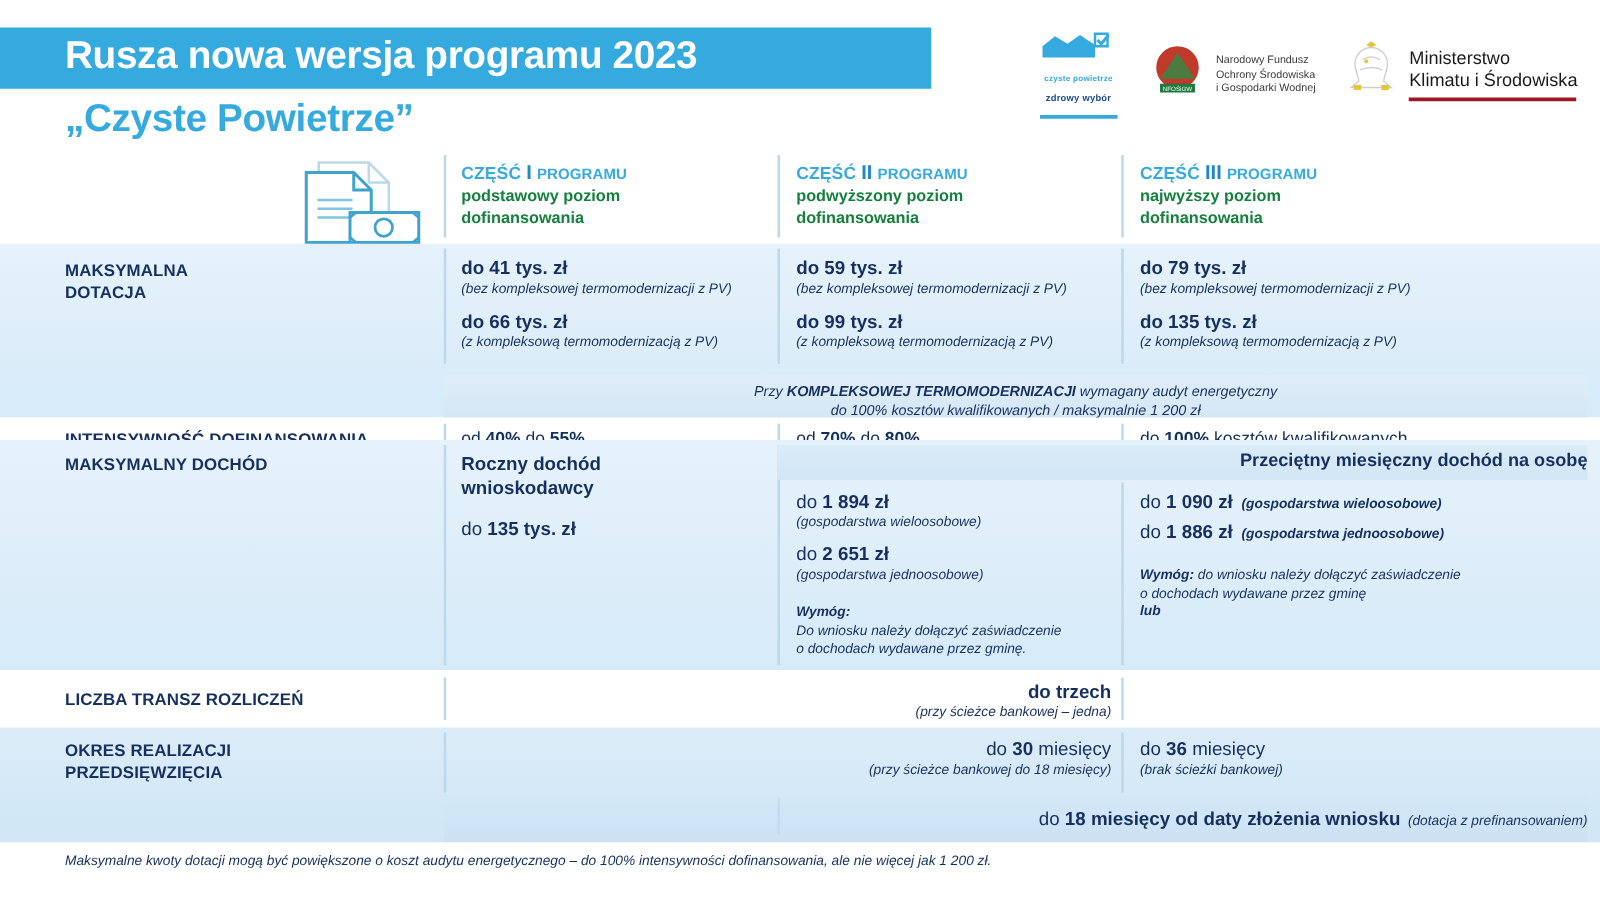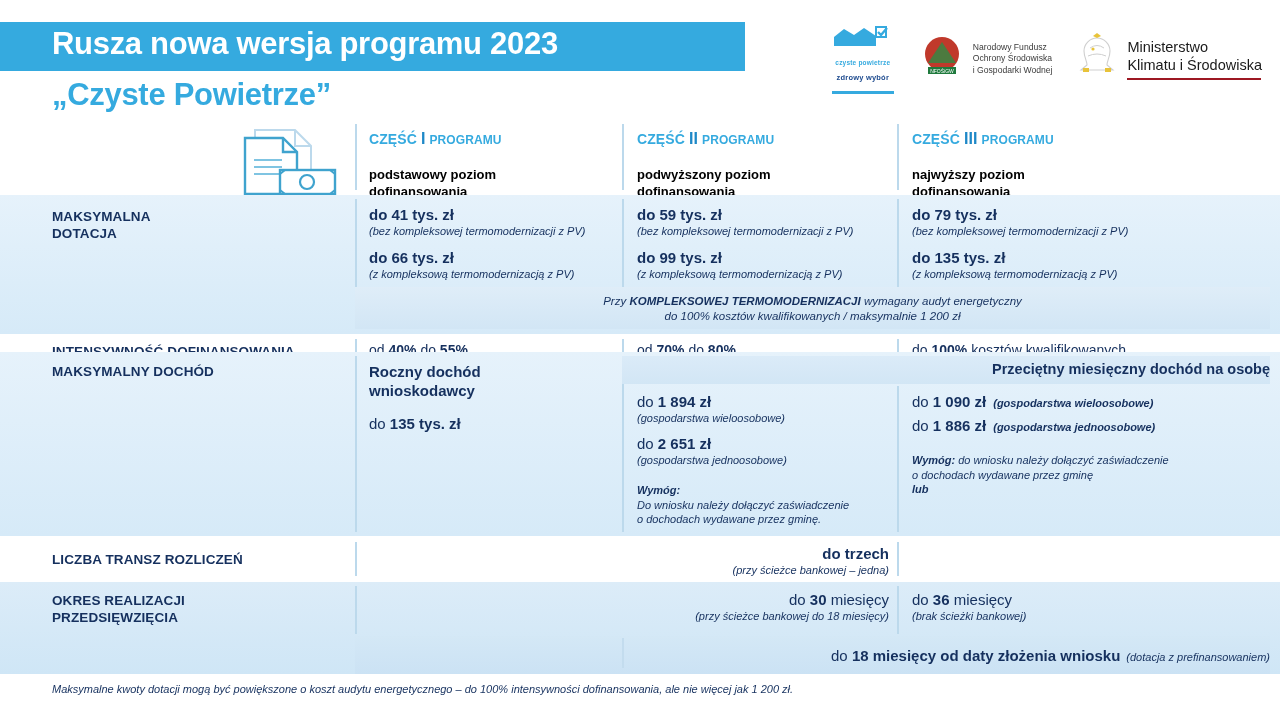--- a/index.html
+++ b/index.html
@@ -51,21 +51,21 @@
   }
 
   .col { position: absolute; }
   .sep {
     position: absolute; width: 2px; background:#bcd9ec;
   }
 
   .colhead-kicker { font-size: 14px; font-weight: 700; color:#35AADF; letter-spacing:.1px; white-space:nowrap; }
   .colhead-kicker .rom { color:#1E88C7; font-size: 16px; }
   .colhead-kicker .small { font-size: 12px; }
-  .colhead-sub { margin-top: 18px; font-size: 13px; font-weight: 700; color:#000000; line-height: 17px; }
+  .colhead-sub { margin-top: 0; font-size: 13px; font-weight: 700; color:#15803d; line-height: 17px; }
 
   .amt { font-size: 15px; font-weight: 700; color:#15305e; line-height: 19px; white-space:nowrap; }
   .amt .lt { font-weight: 400; }
   .note { font-size: 11px; font-style: italic; color:#15305e; line-height: 14px; white-space:nowrap; }
   .note-w { font-size: 11px; font-style: italic; color:#15305e; line-height: 14.5px; }
   .bold-i { font-weight: 700; font-style: italic; }
 
   .center { text-align: right; }
 
   .audyt { text-align:center; font-size:11.5px; font-style:italic; color:#15305e; line-height:15px; }
@@ -215,21 +215,21 @@
       <div class="note">(z kompleksową termomodernizacją z PV)</div>
     </div>
 
     <div class="col" style="left:912px; top:10px;">
       <div class="amt">do 79 tys. zł</div>
       <div class="note">(bez kompleksowej termomodernizacji z PV)</div>
       <div class="amt" style="margin-top:10px;">do 135 tys. zł</div>
       <div class="note">(z kompleksową termomodernizacją z PV)</div>
     </div>
 
-    <div class="col" style="left:355px; top:92px; width:915px; height:42px; background:linear-gradient(180deg,#dfedf8 0%,#d2e6f5 100%);">
+    <div class="col" style="left:355px; top:105px; width:915px; height:42px; background:linear-gradient(180deg,#dfedf8 0%,#d2e6f5 100%);">
       <div class="audyt" style="padding-top:7px;">
         <span>Przy </span><b>KOMPLEKSOWEJ TERMOMODERNIZACJI</b><span> wymagany audyt energetyczny</span>
       </div>
       <div class="audyt">do 100% kosztów kwalifikowanych / maksymalnie 1 200 zł</div>
     </div>
   </div>
 
   <div class="band white" style="height:18px;">
     <div class="rowlabel" style="top:9px;">INTENSYWNOŚĆ DOFINANSOWANIA</div>
     <div class="sep" style="left:355px; top:5px; height:24px;"></div>

